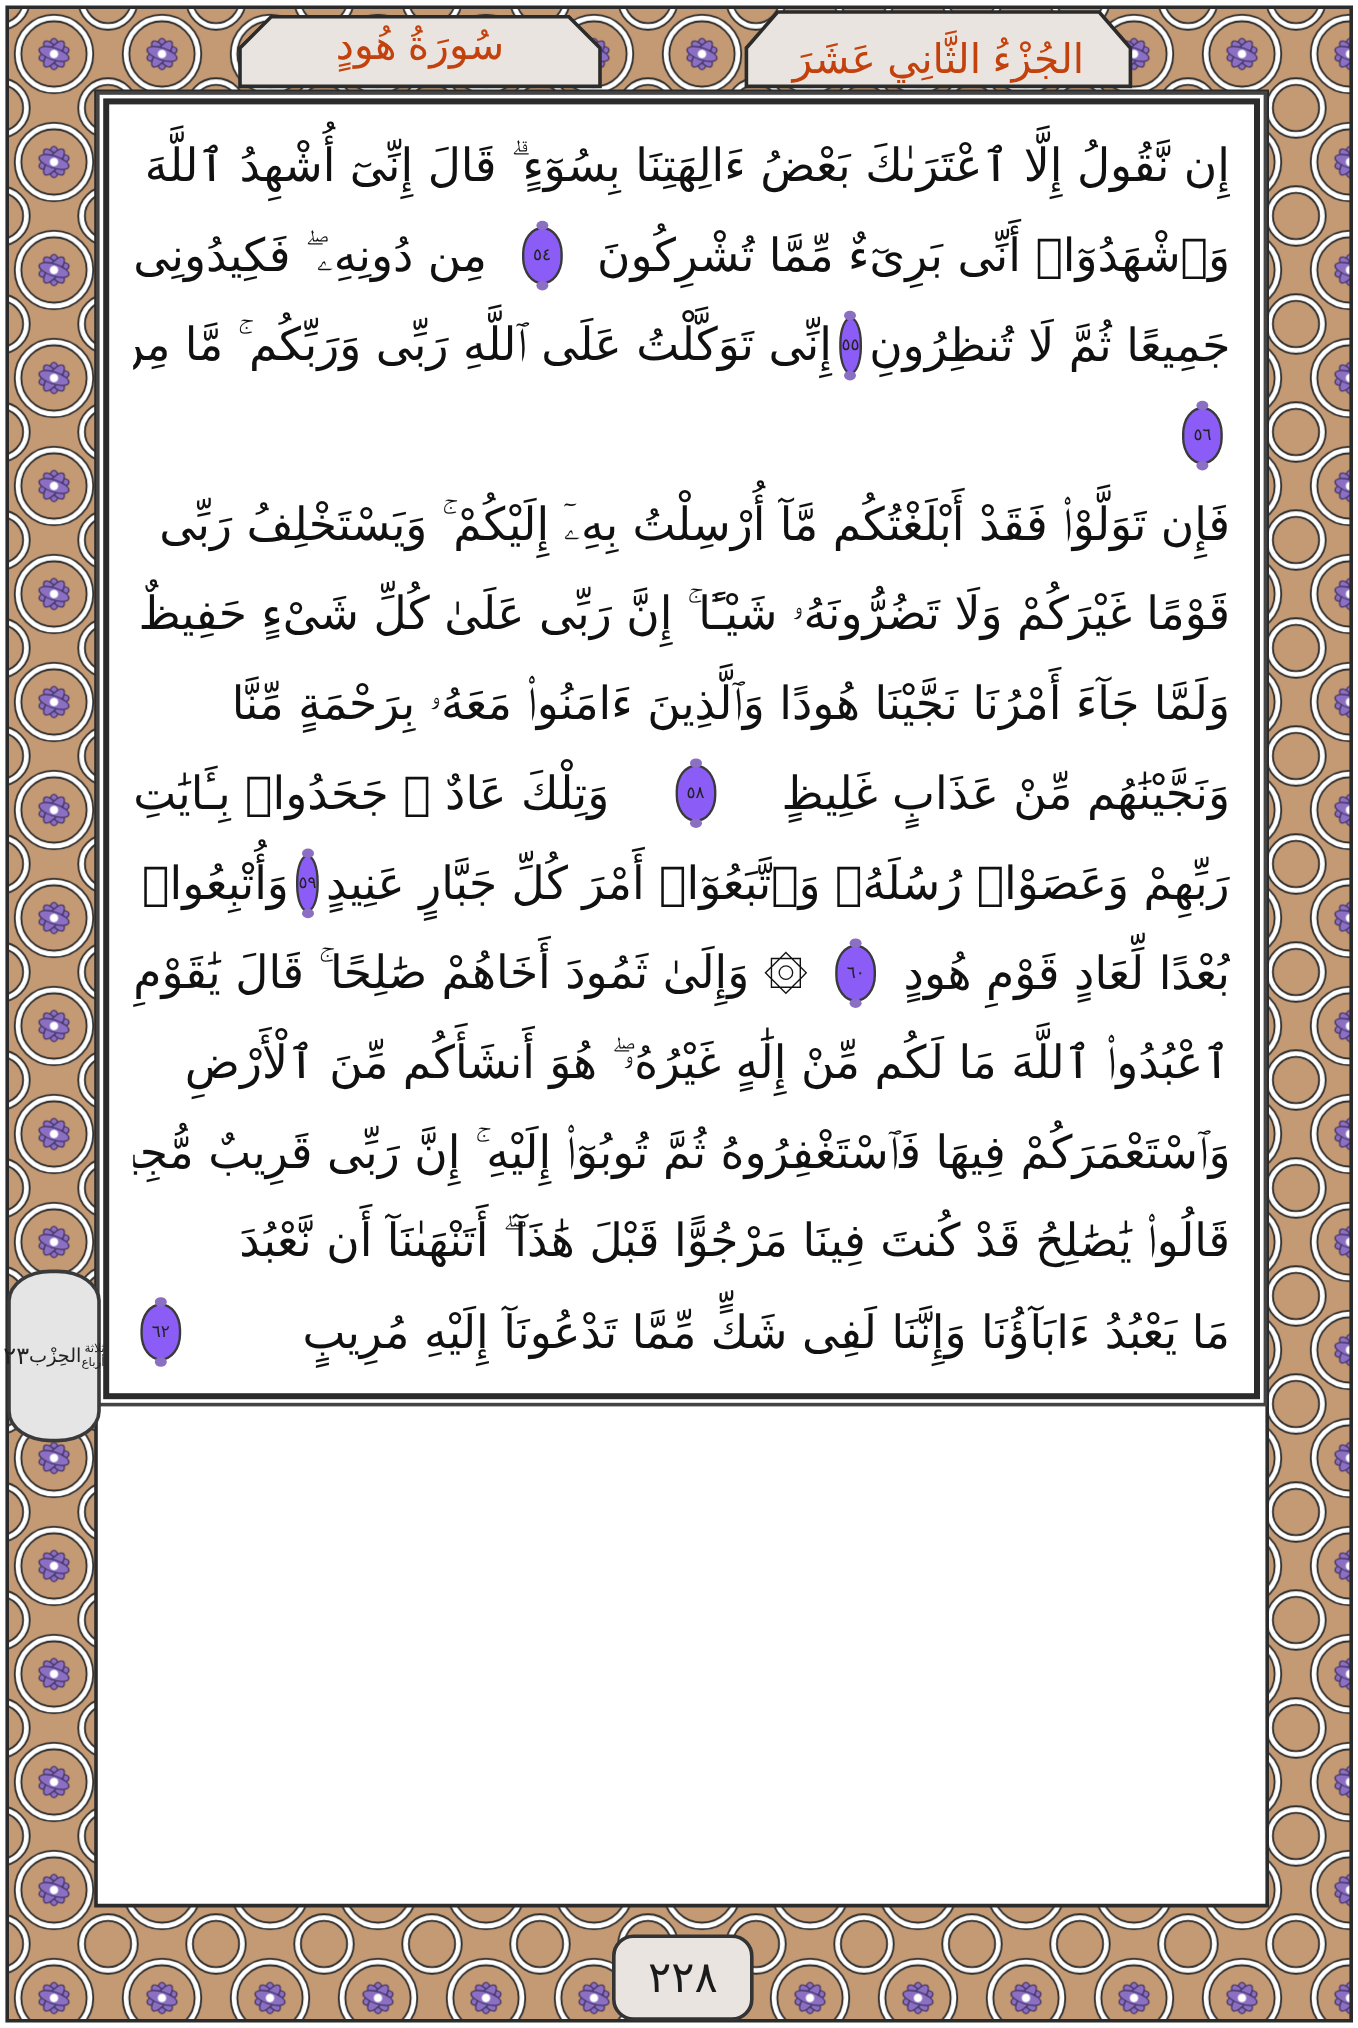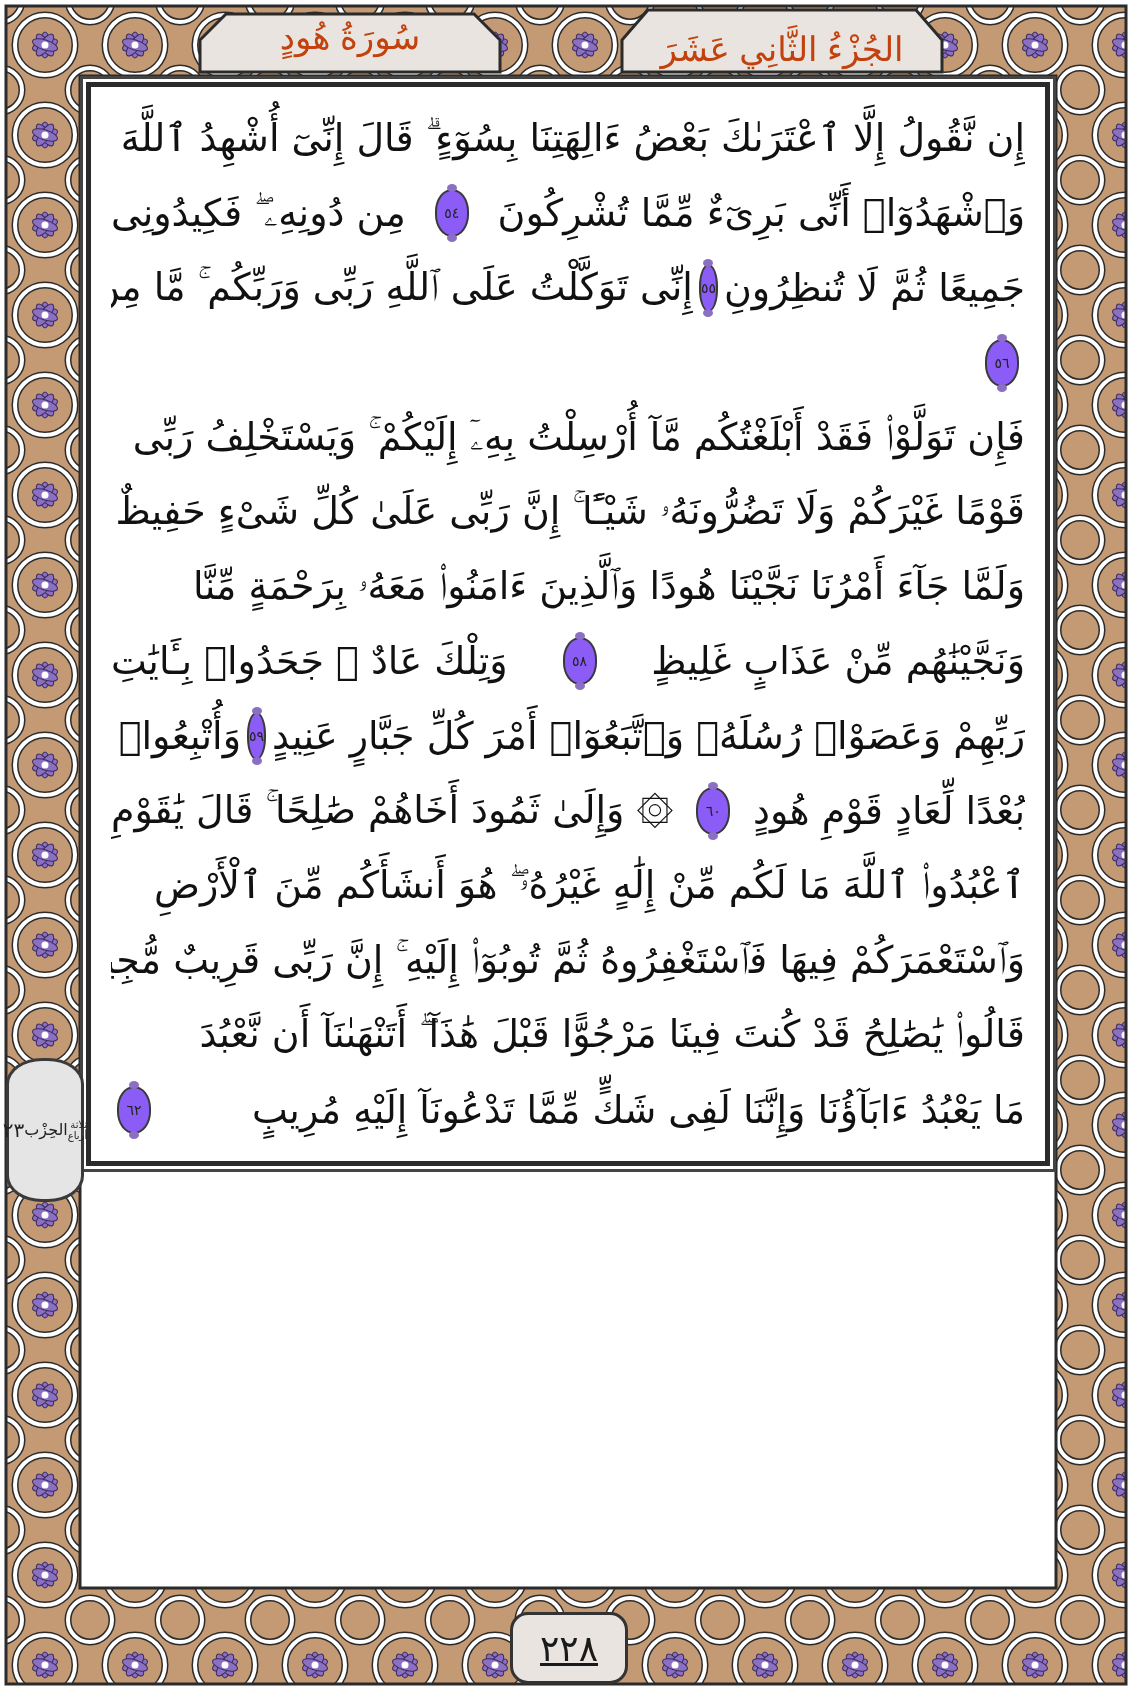--- a/index.html
+++ b/index.html
@@ -82,21 +82,21 @@
   .hizb .h { font-size: 16px; line-height: 26px; }
   .hizb .n { font-size: 20px; }
 
   
   .page-num {
     position: absolute; left: 510px; top: 1612px; width: 112px; height: 66px;
     background: #e9e4df;
     border: 3px solid #333;
     border-radius: 18px;
     display: flex; align-items: center; justify-content: center;
-    font-size: 36px; color: #1a1a1a; direction: rtl; text-decoration: underline;
+    font-size: 36px; color: #1a1a1a; direction: rtl;
   }
 </style>
 </head>
 <body>
 
 <div class="frame">
   <svg width="1132" height="1690" viewBox="0 0 1132 1690">
     <defs>
       <pattern id="orn" x="0" y="0" width="90" height="90" patternUnits="userSpaceOnUse">
         <rect width="90" height="90" fill="#c49a74"></rect>

